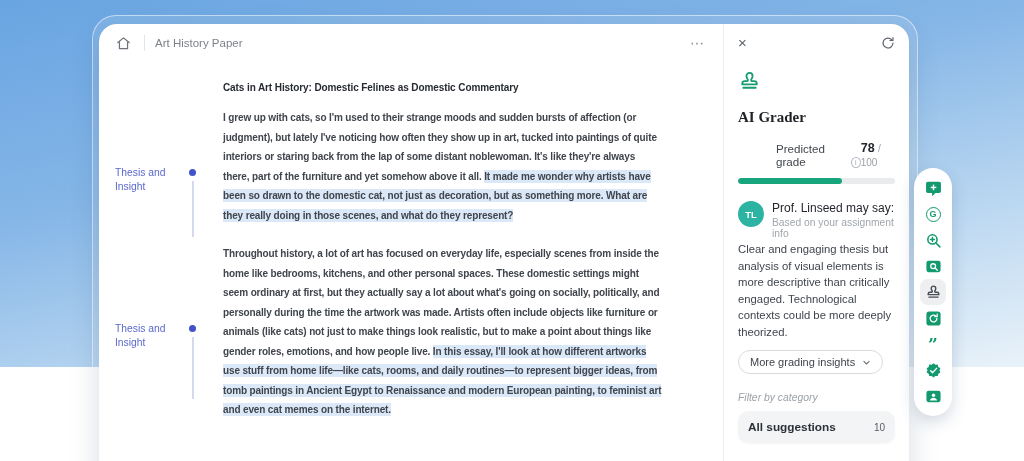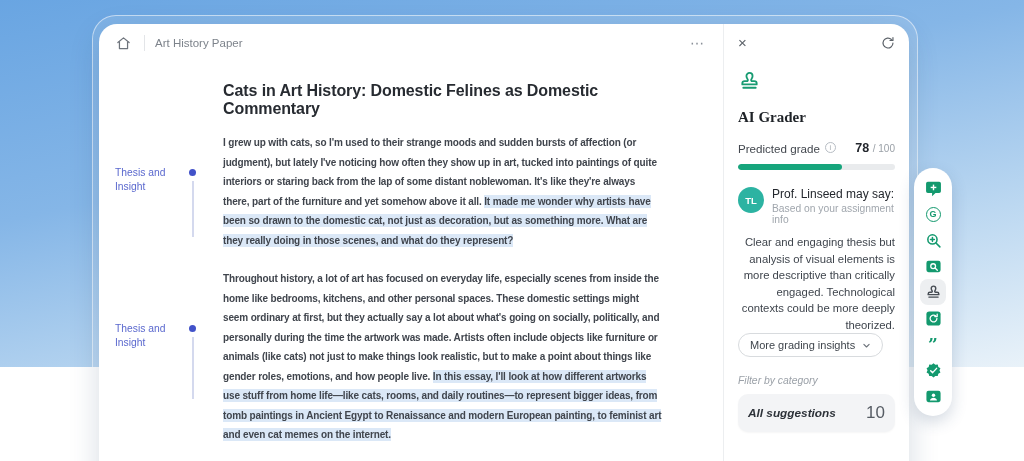--- a/index.html
+++ b/index.html
@@ -18,71 +18,71 @@
   
   .doc-pane { position:absolute; left:0; top:0; width:624px; height:100%; }
   .topbar { height:38px; display:flex; align-items:center; padding:0 10px 0 13px; }
   .home-btn { width:22px; height:22px; display:flex; align-items:center; justify-content:center; color:#6e747c; cursor:pointer; }
   .tb-divider { width:1px; height:16px; background:#e3e5e8; margin:0 10px; }
   .doc-title { font-size:11.5px; color:#7d838b; }
   .tb-spacer { flex:1; }
   .dots-btn { font-size:14px; color:#8a9098; letter-spacing:1px; padding:0 8px; cursor:pointer; line-height:10px; }
 
   .doc-column { position:absolute; left:124px; top:58px; width:441px; }
-  .doc-column h1 { font-size:16px; font-weight:bold; color:#272b31; letter-spacing:-0.1px; margin-bottom:15px; }
+  .doc-column h1 { font-size:10px; font-weight:bold; color:#272b31; letter-spacing:-0.1px; margin-bottom:15px; }
   .doc-column p { font-size:10px; line-height:19.5px; color:#40454d; letter-spacing:-0.14px; margin-bottom:19px;font-weight:bold; }
   mark.hl { background:#dbe8f7; color:inherit; padding:1px 0; }
 
   .note { position:absolute; left:16px; width:60px; text-align:left;
           font-size:10.3px; line-height:14px; color:#5a68ce; }
   .note-dot { position:absolute; left:90px; width:7px; height:7px; border-radius:50%; background:#4252c9; }
   .note-line { position:absolute; left:93px; width:1.5px; background:#d4d9ee; }
 
   
   .sidebar { position:absolute; left:624px; top:0; width:186px; height:100%;
              border-left:1px solid #eceef0; padding:0 14px; }
   .side-top { height:38px; display:flex; align-items:center; justify-content:space-between; }
   .close-btn { font-size:15px; color:#5c6269; cursor:pointer; line-height:14px; }
   .refresh-btn { color:#5c6269; cursor:pointer; display:flex; }
 
   .stamp-big { margin-top:8px; color:#179b72; }
   .grader-title { margin-top:12px; font-size:15px; font-weight:bold; color:#1e2227;font-family:Liberation Serif, serif; }
 
   .grade-row { margin-top:15px; display:flex; align-items:center; justify-content:space-between; }
-  .grade-label { font-size:11.6px; color:#42474e; display:flex; align-items:flex-start; gap:5px; }
+  .grade-label { font-size:11.6px; color:#42474e; display:flex; align-items:flex-end; gap:5px;margin-left:38px; }
   .info-icon { width:11px; height:11px; border:1px solid #b7bdc4; border-radius:50%;
                font-size:7px; color:#9fa5ac; display:flex; align-items:center; justify-content:center; font-style:normal; }
   .grade-score { font-size:12.5px; font-weight:bold; color:#23272d; }
   .grade-max { font-size:10px; font-weight:normal; color:#9aa0a7; }
 
   .progress-track { margin-top:9px; height:6px; border-radius:3px; background:#e9ebed; overflow:hidden; }
   .progress-fill { height:100%; border-radius:3px; background:#16a57c; width:0; }
 
   .prof-row { margin-top:17px; display:flex; gap:8px; align-items:flex-start; }
   .avatar { width:26px; height:26px; border-radius:50%; background:#2cb3a2; color:#fff;
             font-size:9.5px; font-weight:bold; display:flex; align-items:center; justify-content:center; flex:none; }
   .prof-name { font-size:12px; font-weight:normal; color:#23272d; }
   .prof-sub { font-size:10.3px; color:#a0a6ad; margin-top:2px; }
 
-  .prof-comment { margin-top:9px; font-size:11.3px; line-height:16.5px; color:#3f454d;text-align:right; }
-
-  .more-btn { display:inline-flex; align-items:center; gap:7px;
+  .prof-comment { margin-top:2px; font-size:11.3px; line-height:16.5px; color:#3f454d; }
+
+  .more-btn { margin-top:10px; display:inline-flex; align-items:center; gap:7px;
               border:1px solid #d8dbde; border-radius:15px; padding:5px 11px;
               font-size:11px; color:#3f454c; background:#fff; cursor:pointer; }
   .more-btn svg { color:#6e747b; }
 
   .filter-label { margin-top:18px; font-size:10.4px; color:#9ba1a8;font-style:italic; }
   .filter-list { margin-top:8px; }
   .f-row { display:flex; align-items:center; justify-content:space-between; padding:9px 10px; cursor:pointer; }
   .f-row.selected { background:#f3f4f6; border-radius:10px; box-shadow:0 1px 2px rgba(0,0,0,.04); }
-  .f-row.selected .f-label { font-weight:bold; color:#2c3138;font-style:italic; }
+  .f-row.selected .f-label { font-weight:bold; color:#2c3138; }
   .f-row + .f-row { border-top:1px solid #eef0f1; }
   .f-row.selected + .f-row { border-top:none; margin-top:2px; }
   .f-label { font-size:11.8px; color:#34393f; }
-  .f-count { font-size:17px; color:#565c64; }
+  .f-count { font-size:10px; color:#565c64; }
 
   
   .rail { position:absolute; left:914px; top:168px; width:38px; padding:7px 0;
           background:#fff; border-radius:19px; box-shadow:0 6px 16px rgba(40,70,110,.2);
           display:flex; flex-direction:column; align-items:center; }
   .rail-cell { width:26px; height:26px; display:flex; align-items:center; justify-content:center;
                color:#13996e; cursor:pointer; }
   .rail-cell.active { background:#edeff1; border-radius:8px; color:#474d54; }
   .g-circle { width:15px; height:15px; border:1.7px solid #13996e; border-radius:50%;
               display:flex; align-items:center; justify-content:center;

